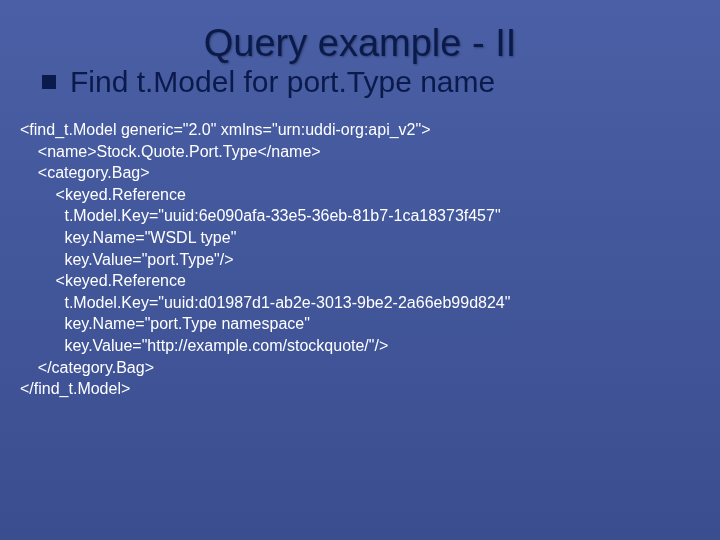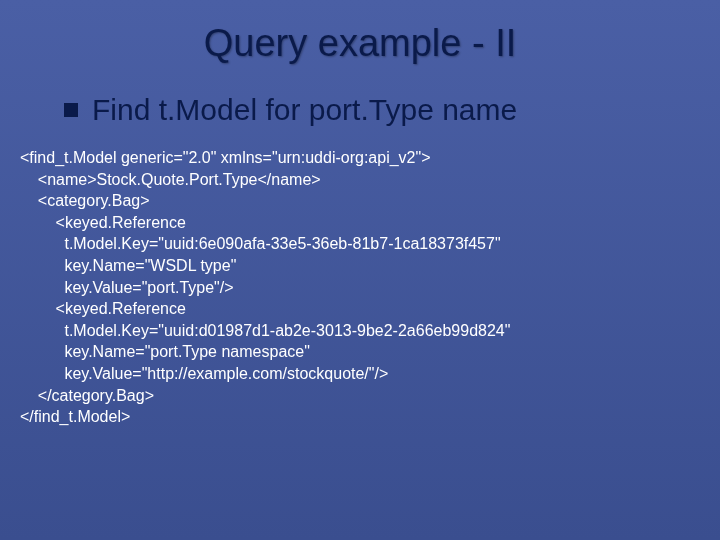--- a/index.html
+++ b/index.html
@@ -22,22 +22,21 @@
     text-align: center;
     color: #0a1a4a;
     font-size: 38px;
     font-weight: normal;
     padding-top: 22px;
     text-shadow: 1px 1px 2px rgba(0,0,0,0.3);
   }
   .subhead {
     display: flex;
     align-items: center;
-    margin-top: 28px;
-    padding-left: 64px;
+    padding-left: 42px;
     text-align: right;
   }
   .bullet {
     width: 14px;
     height: 14px;
     background: #0a1a4a;
     margin-right: 14px;
     flex-shrink: 0;
   }
   .subhead-text {

